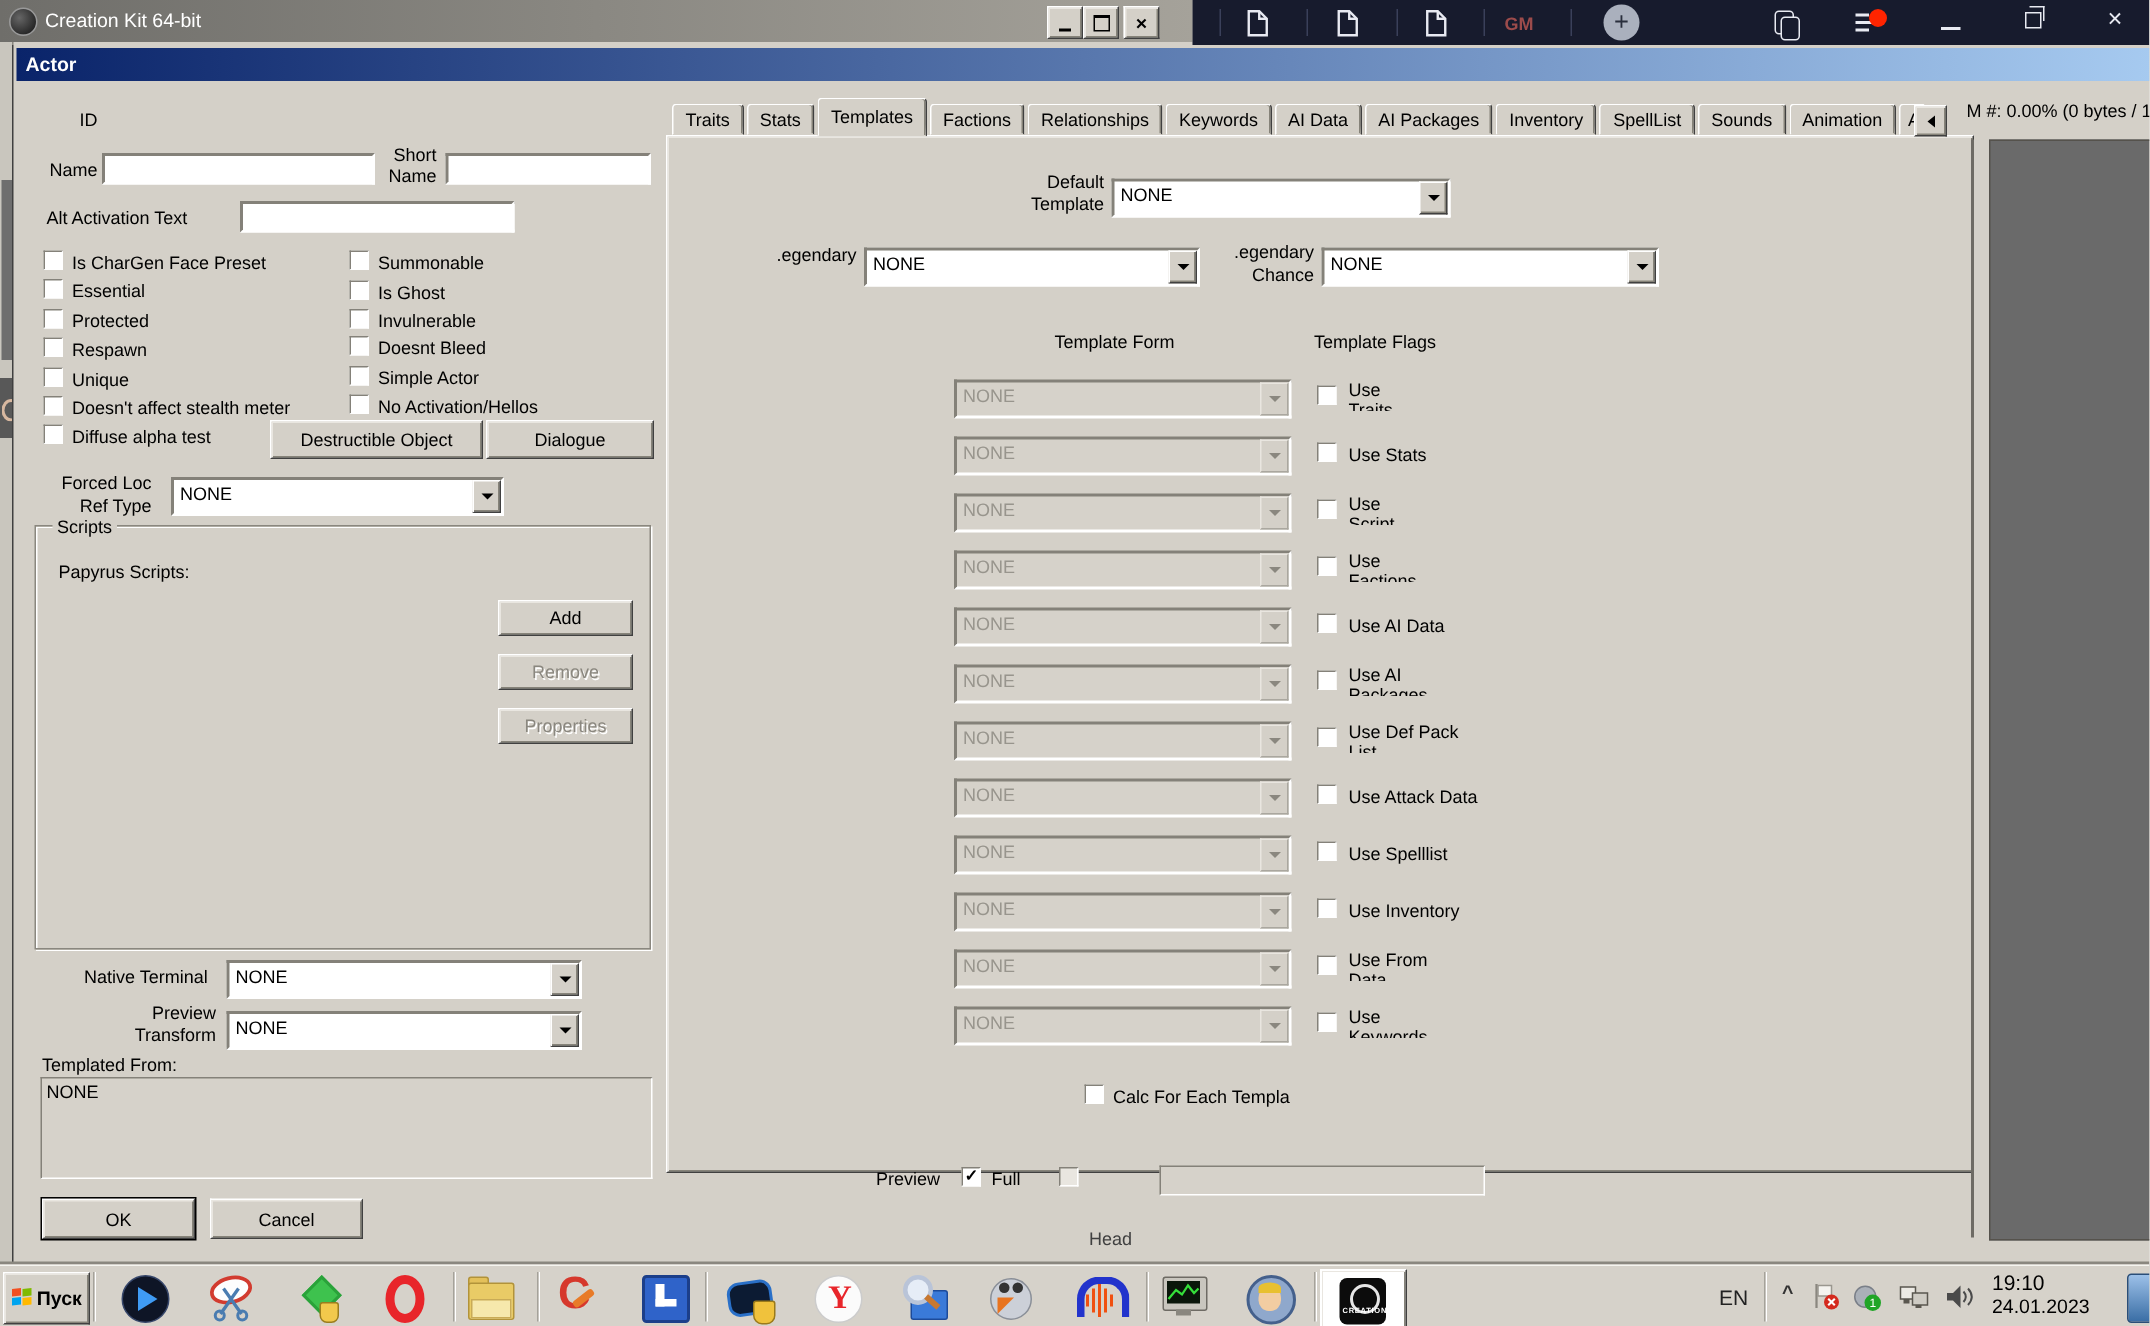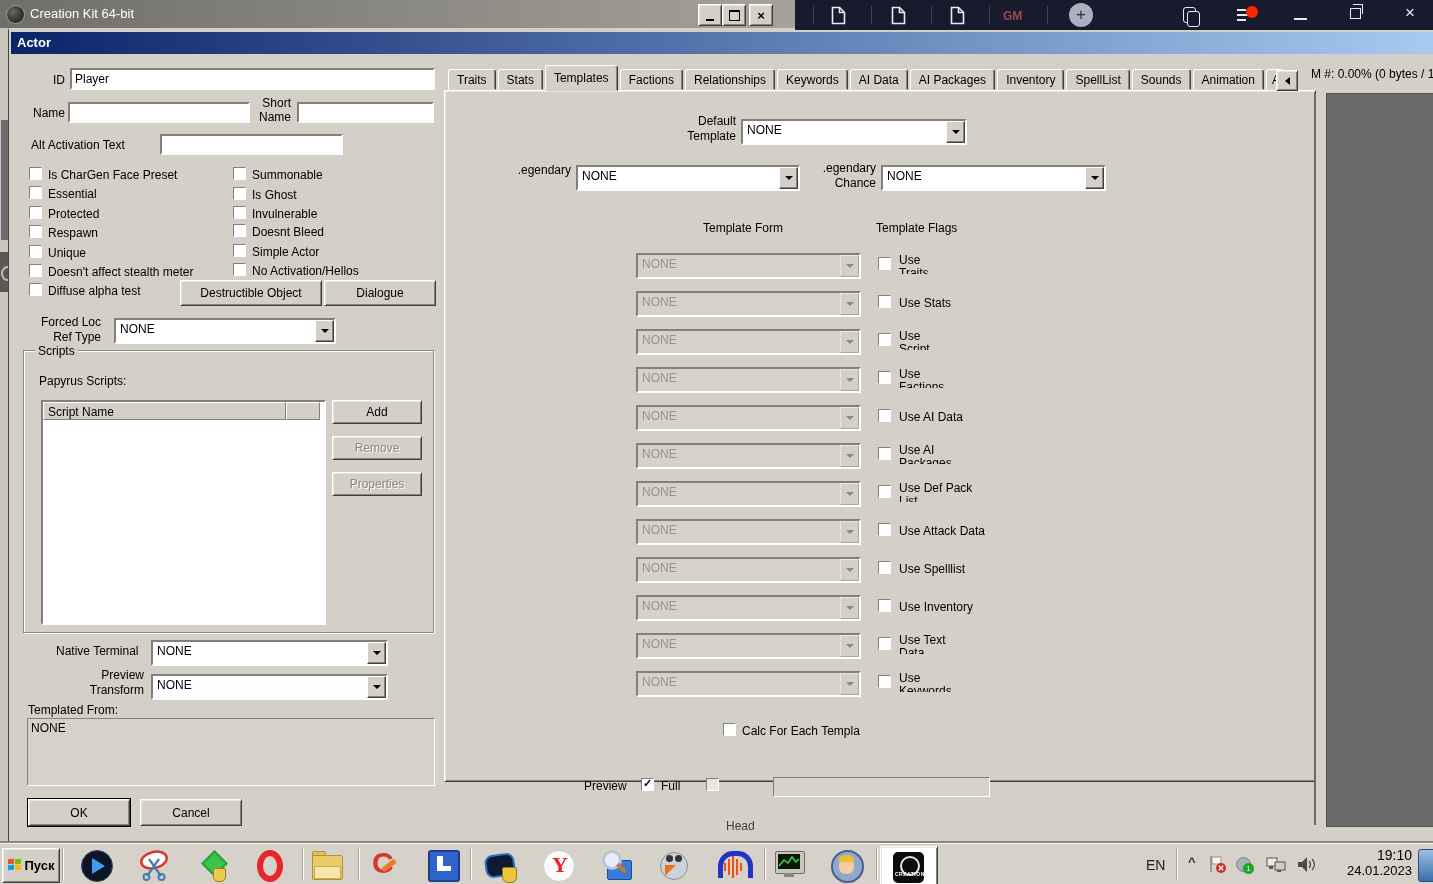--- a/index.html
+++ b/index.html
@@ -140,21 +140,20 @@
     </span>
     <span class="abs" style="left:610px;top:3px;color:#e8eaf2;font-size:17px;">×</span>
   </div>
 
   <div class="abs" id="dlg">
     <div id="dlg-title">
       <span>Actor</span>
     </div>
 
     <span class="lbl" style="left:44px;top:43px;">ID</span>
-    <input class="tin" style="left: 61px; top: 38px; width: 355px; height: 16px;" value="Player">
     <span class="lbl" style="left:24px;top:76px;">Name</span>
     <input class="tin" style="left: 59px; top: 72px; width: 172px; height: 15px;" value="">
     <span class="lbl r" style="left:232px;top:66px;width:50px;">Short</span>
     <span class="lbl r" style="left:232px;top:80px;width:50px;">Name</span>
     <input class="tin" style="left: 288px; top: 72px; width: 127px; height: 15px;" value="">
     <span class="lbl" style="left:22px;top:108px;">Alt Activation Text</span>
     <input class="tin" style="left: 151px; top: 104px; width: 173px; height: 15px;" value="">
 
     <div id="flagsL">
         <span class="cb" style="left: 20px; top: 137px;"></span>
@@ -195,24 +194,20 @@
     <div class="combo" style="left:105px;top:288px;width:218px;">
       <span class="ctxt">NONE</span>
       <span class="cbtn">
           <span class="tri"></span>
         </span>
     </div>
 
     <div class="group" style="left:14px;top:320px;width:409px;height:281px;"></div>
     <span class="lbl glabel" style="left:26px;top:314px;">Scripts</span>
     <span class="lbl" style="left:30px;top:344px;">Papyrus Scripts:</span>
-    <div class="sunk abs" style="left:32px;top:370px;width:281px;height:221px;">
-      <div class="lhead" style="left:0;top:0;width:243px;height:18px;"><span>Script Name</span></div>
-      <div class="lhead" style="left:243px;top:0;width:34px;height:18px;"></div>
-    </div>
     <div class="b3" style="left:323px;top:370px;width:88px;height:22px;">Add</div>
     <div class="b3 dis" style="left:323px;top:406px;width:88px;height:22px;">Remove</div>
     <div class="b3 dis" style="left:323px;top:442px;width:88px;height:22px;text-align:right;">Properties</div>
 
     <span class="lbl" style="left:47px;top:614px;">Native Terminal</span>
     <div class="combo" style="left:142px;top:610px;width:233px;">
       <span class="ctxt">NONE</span>
       <span class="cbtn">
           <span class="tri"></span>
         </span>
@@ -408,21 +403,21 @@
         </div>
         <div class="trow" style="top: 380px;">
           <div class="combo dis" style="left: 0px; top: 0px; width: 221px;">
             <span class="ctxt">NONE</span>
             <span class="cbtn">
               <span class="tri"></span>
             </span>
           </div>
           <span class="cb" style="left: 242px; top: 4px;"></span>
           <div class="flaglbl" style="left: 263px; top: 1px; width: 95px; height: 20px;">
-            <span>Use Text</span>
+            <span>Use From</span>
             <span>Data</span>
           </div>
         </div>
         <div class="trow" style="top: 418px;">
           <div class="combo dis" style="left: 0px; top: 0px; width: 221px;">
             <span class="ctxt">NONE</span>
             <span class="cbtn">
               <span class="tri"></span>
             </span>
           </div>
@@ -568,20 +563,20 @@
           <rect x="11" y="13" width="4" height="2" fill="#5a574f"></rect>
         </svg>
     </span>
     <span class="trayico" style="left:1296px;top:12px;">
       <svg width="22" height="17">
           <polygon points="2,6 6,6 11,1 11,16 6,11 2,11" fill="#4a4a4a"></polygon>
           <path d="M13 5 q3 3.5 0 7" stroke="#4a4a4a" fill="none" stroke-width="1.3"></path>
           <path d="M16 3 q5 5.5 0 11" stroke="#4a4a4a" fill="none" stroke-width="1.3"></path>
         </svg>
     </span>
-    <span class="abs" style="left:1328px;top:3px;width:84px;text-align:right;">
+    <span class="abs" style="left:1328px;top:3px;width:84px;text-align:left;">
       <span style="display:block;font-size:14px;">19:10</span>
       <span style="display:block;font-size:13px;">24.01.2023</span>
     </span>
     <span class="abs" style="left:1418px;top:5px;width:15px;height:31px;background:linear-gradient(180deg,#9cc0e8,#3a6ea5);border:1px solid #2a4e78;border-radius:3px 0 0 3px;"></span>
   </div>
 
 </div>
 
 </body></html>

